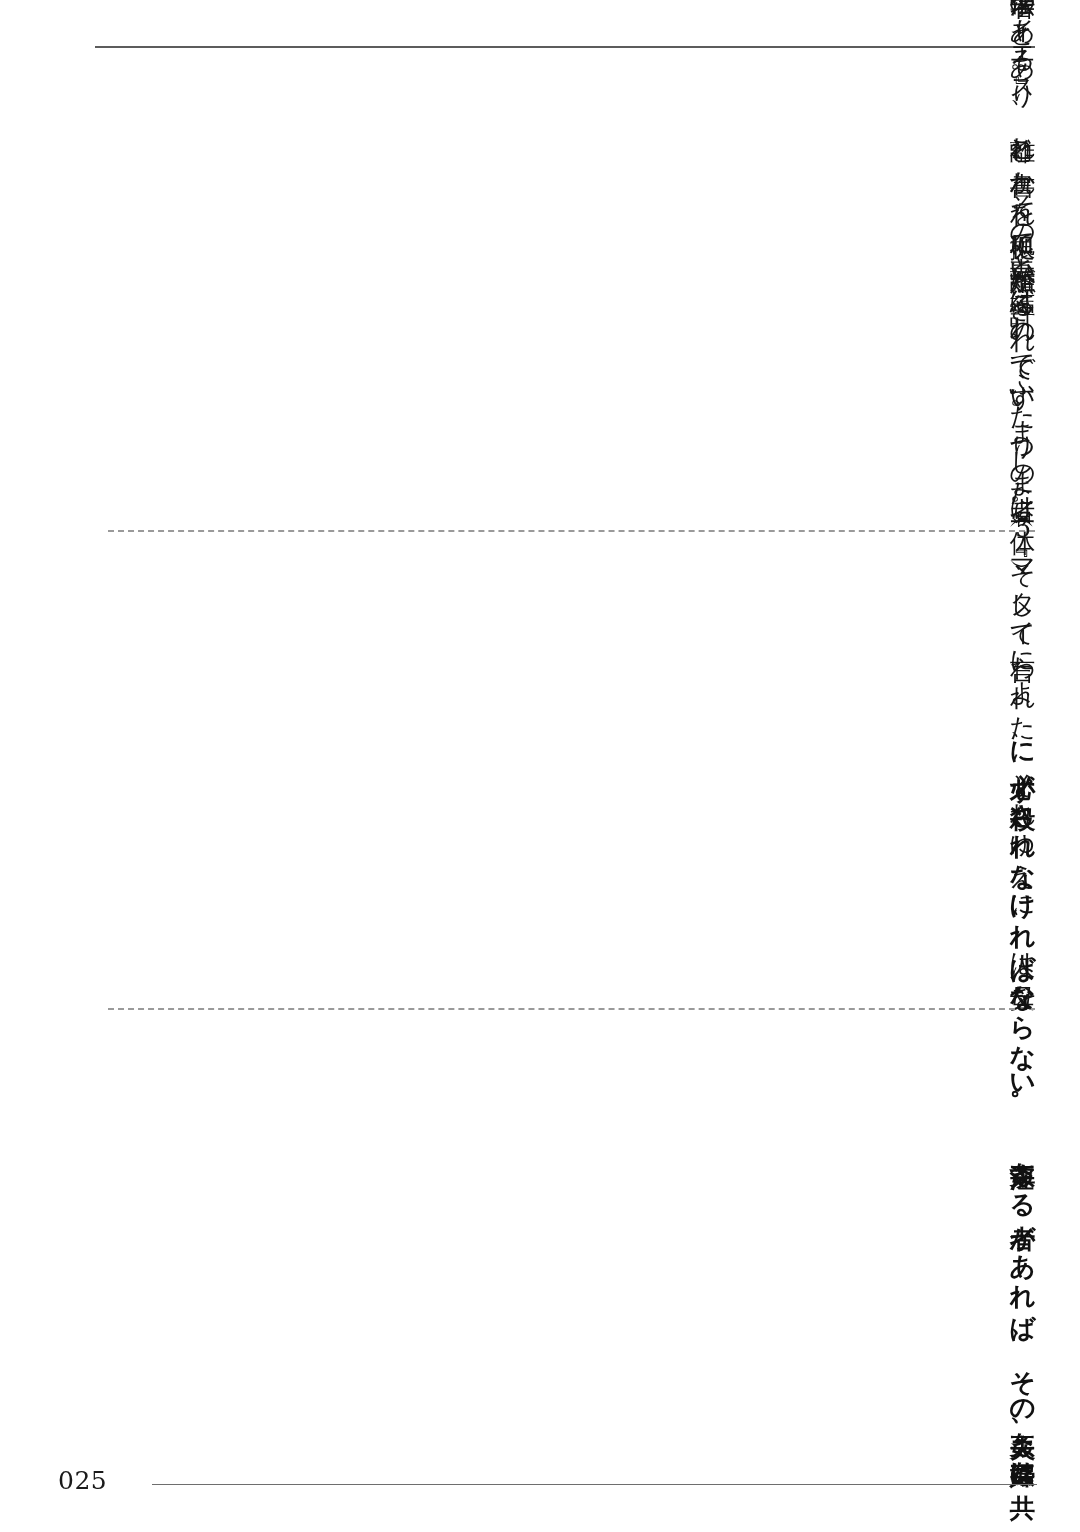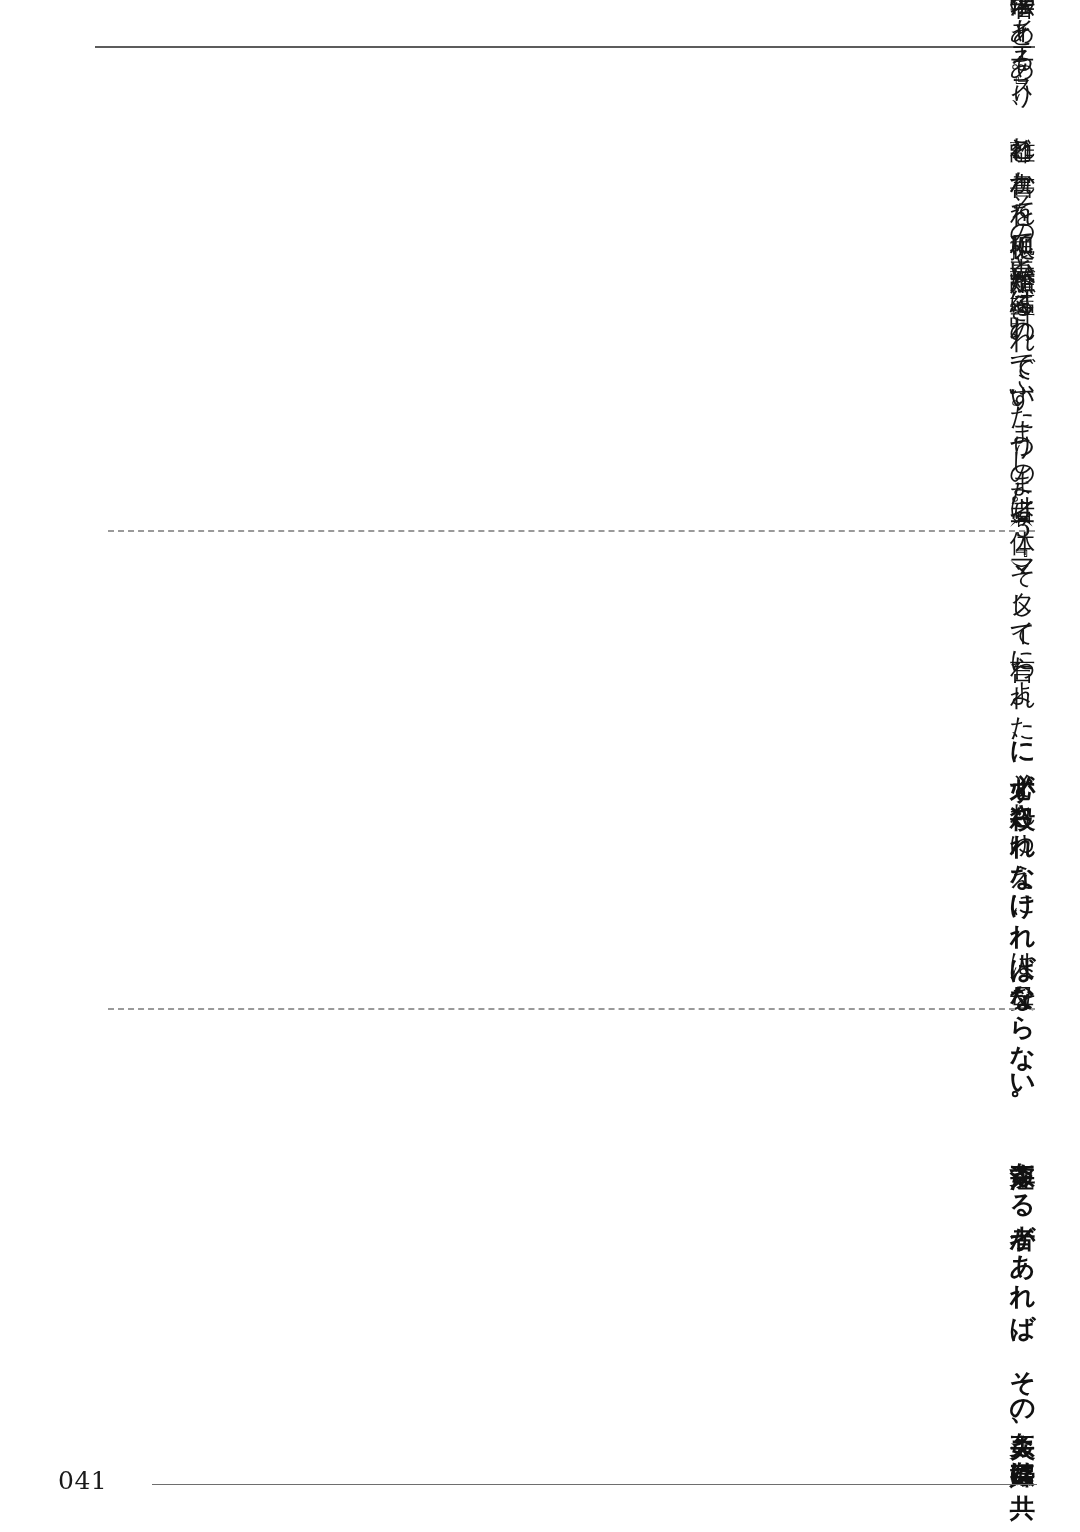--- a/index.html
+++ b/index.html
@@ -114,15 +114,15 @@
 
   <div class="panel" id="panel-bottom">
       <div class="col gothic indent1">姦淫する者があれば、その姦夫、姦婦は共</div>
       <div class="col gothic indent1">に必ず殺されなければならない。</div>
       <div class="col indent1">と書かれているのです。つまり、『マタイによ</div>
       <div class="col">る福音書』と『レビ記』を併せて読めば、イエス</div>
     </div>
 
   <div class="rule-bottom"></div>
 
-  <div class="folio">041</div>
+  <div class="folio">025</div>
 
 </div>
 
 </body></html>

